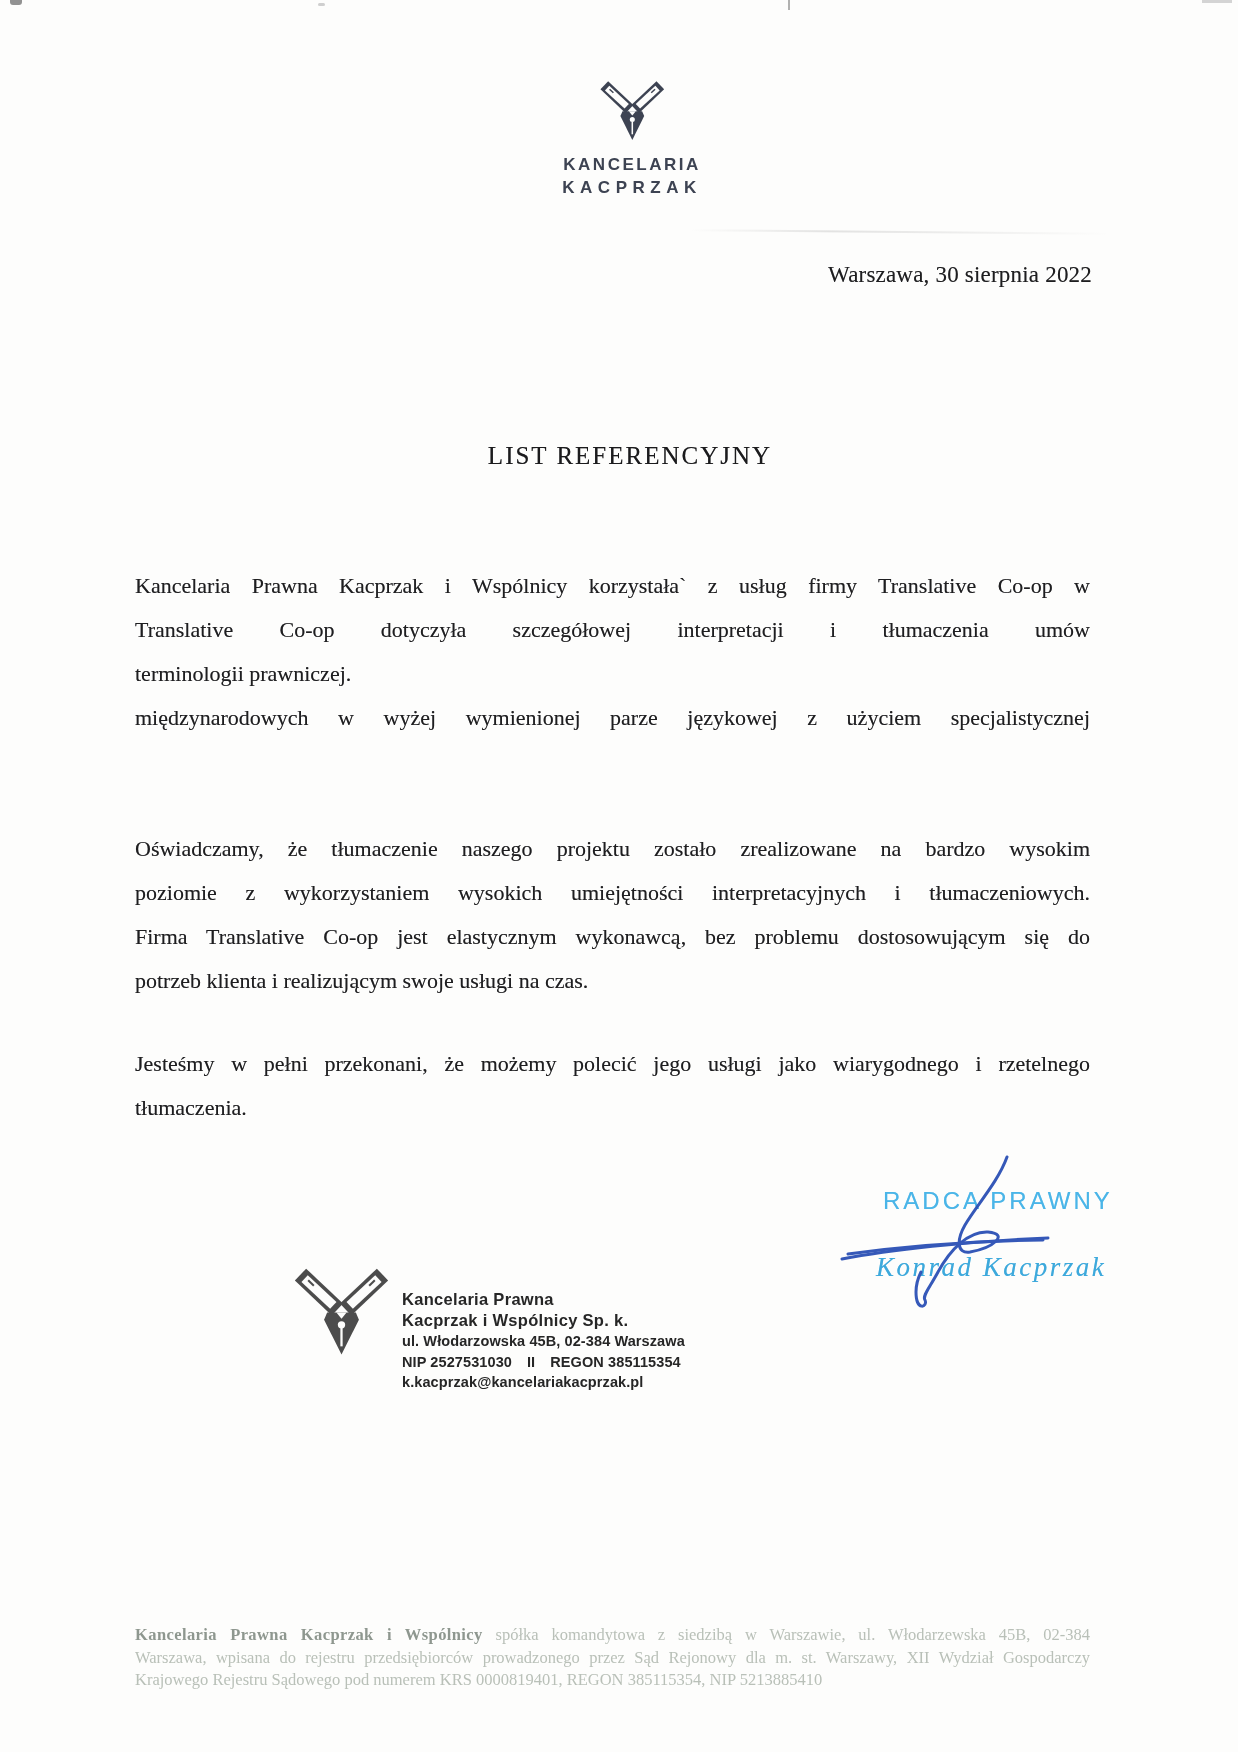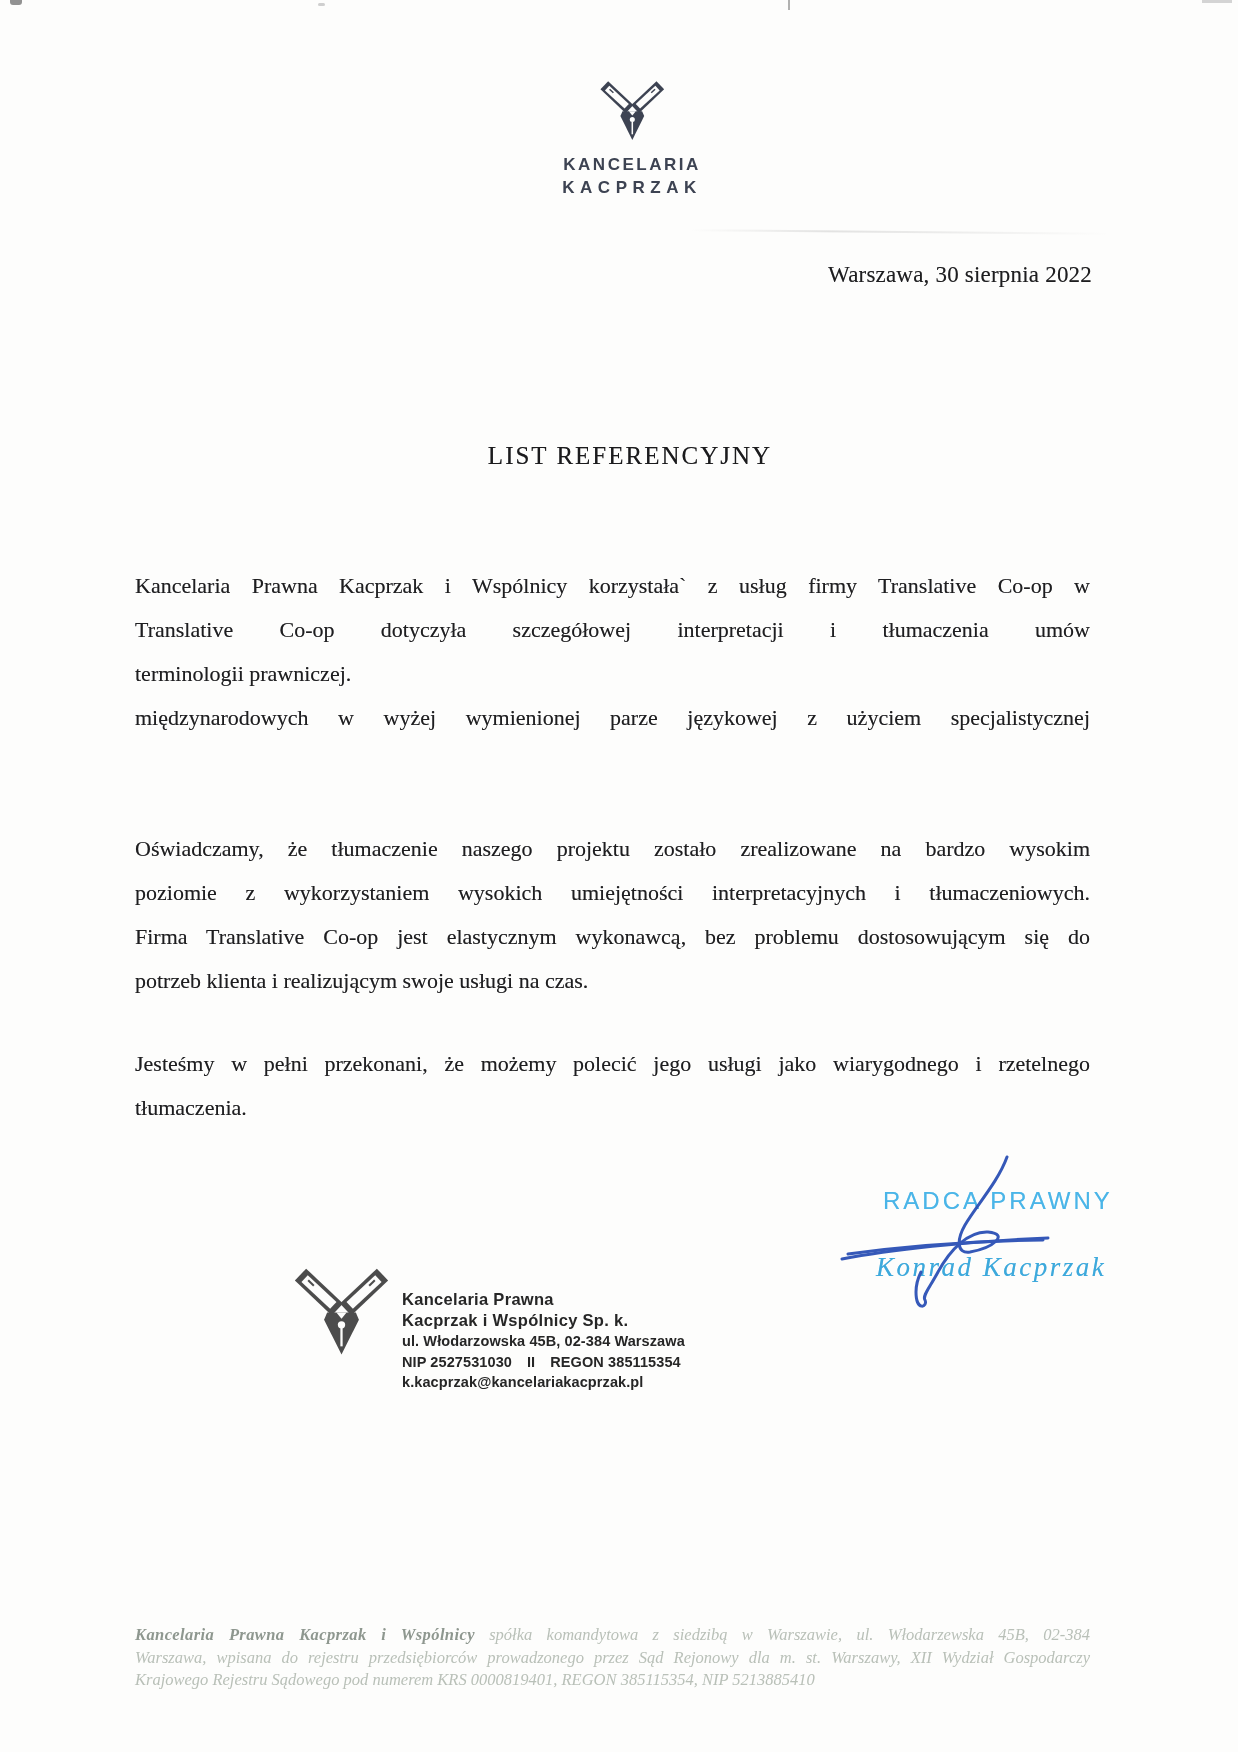--- a/index.html
+++ b/index.html
@@ -59,21 +59,21 @@
   .stamp-text{position:absolute;left:402px;top:1257px;width:300px;text-align:left;
               font-family:"Liberation Sans",sans-serif;font-weight:700;color:var(--stamp-ink,#262626);
               filter:blur(.25px);margin-top:32px;}
   .stamp-text .big{font-size:16.5px;line-height:21px;letter-spacing:.3px;}
   .stamp-text .small{font-size:14.5px;line-height:20.5px;letter-spacing:.1px;}
   .stamp-sep{display:inline-block;margin:0 15px;}
 
   
   .footer{position:absolute;left:135px;top:1624px;width:955px;font-size:16.5px;line-height:22.5px;
           color:var(--footer-gray,#b9c0b8);filter:blur(.3px);}
-  .f-line{text-align:justify;text-align-last:justify;font-style:italic;}
+  .f-line{text-align:justify;text-align-last:justify;}
   .f-line.lastline{text-align-last:left;}
   .f-firm{color:var(--footer-firm-gray,#8e978f);font-weight:700;letter-spacing:.4px;}
 </style>
 </head>
 <body>
 
 <div class="page">
 
   <div class="art a1"></div>
   <div class="art a2"></div>

